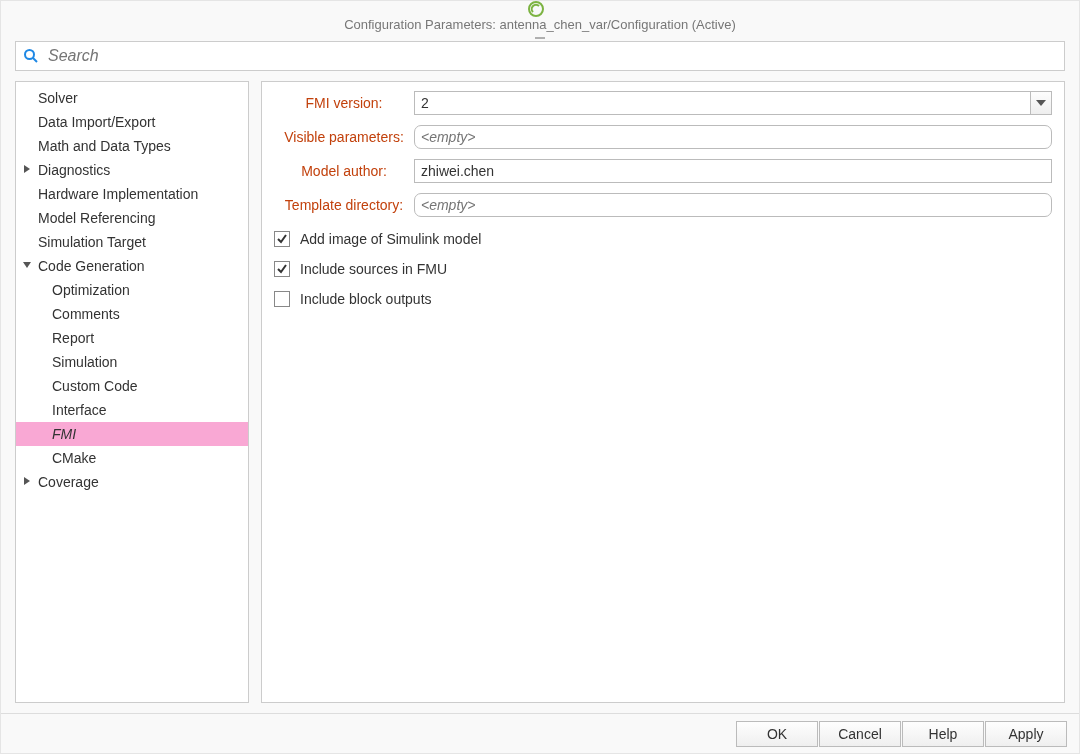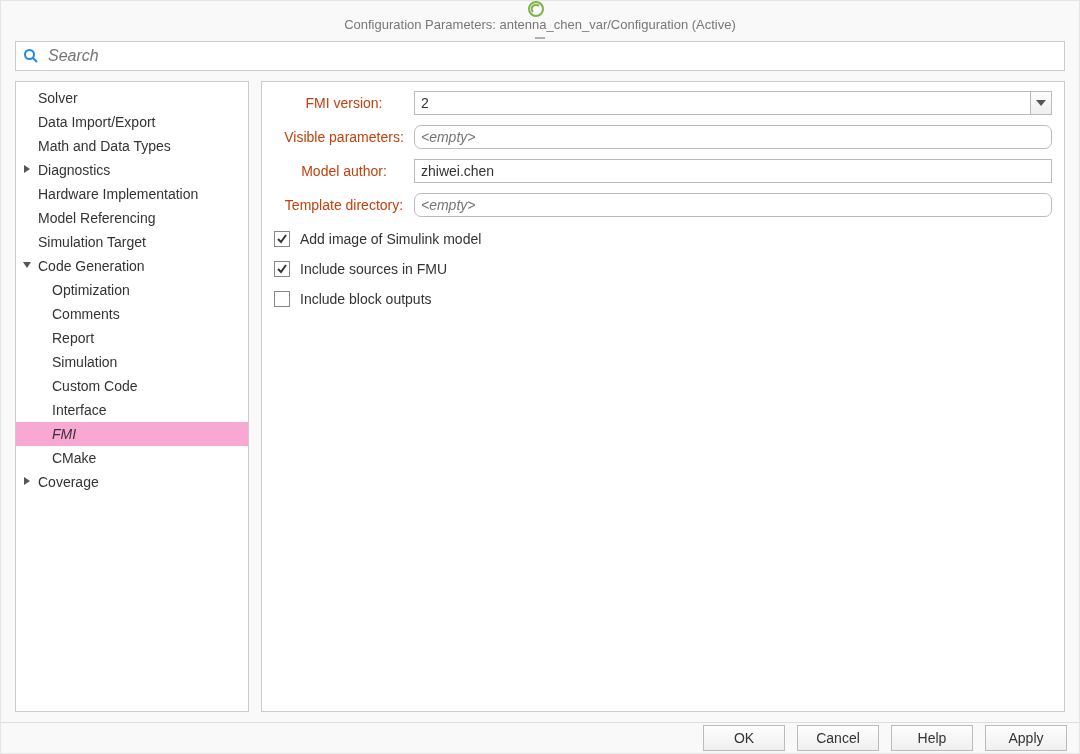--- a/index.html
+++ b/index.html
@@ -133,23 +133,23 @@
   .chk {
     width:16px;height:16px;
     border:1px solid #888;
     background:#fff;
     margin-right:10px;
     display:flex;align-items:center;justify-content:center;
     font-size:12px; color:#333;
   }
 
   .footer {
-    height: 31px;
+    height: 40px;
     display:flex; justify-content:flex-end; align-items:center;
-    padding: 0 12px; gap:12px;
+    padding: 0 12px; gap:1px;
     border-top:1px solid #ddd;
     background:#f9f9f9;
   }
   .footer button {
     min-width: 82px; height:26px;
     border:1px solid #bbb;
     background: linear-gradient(#fefefe,#efefef);
     font-family:inherit; font-size:14px;
     color:#333;
   }

